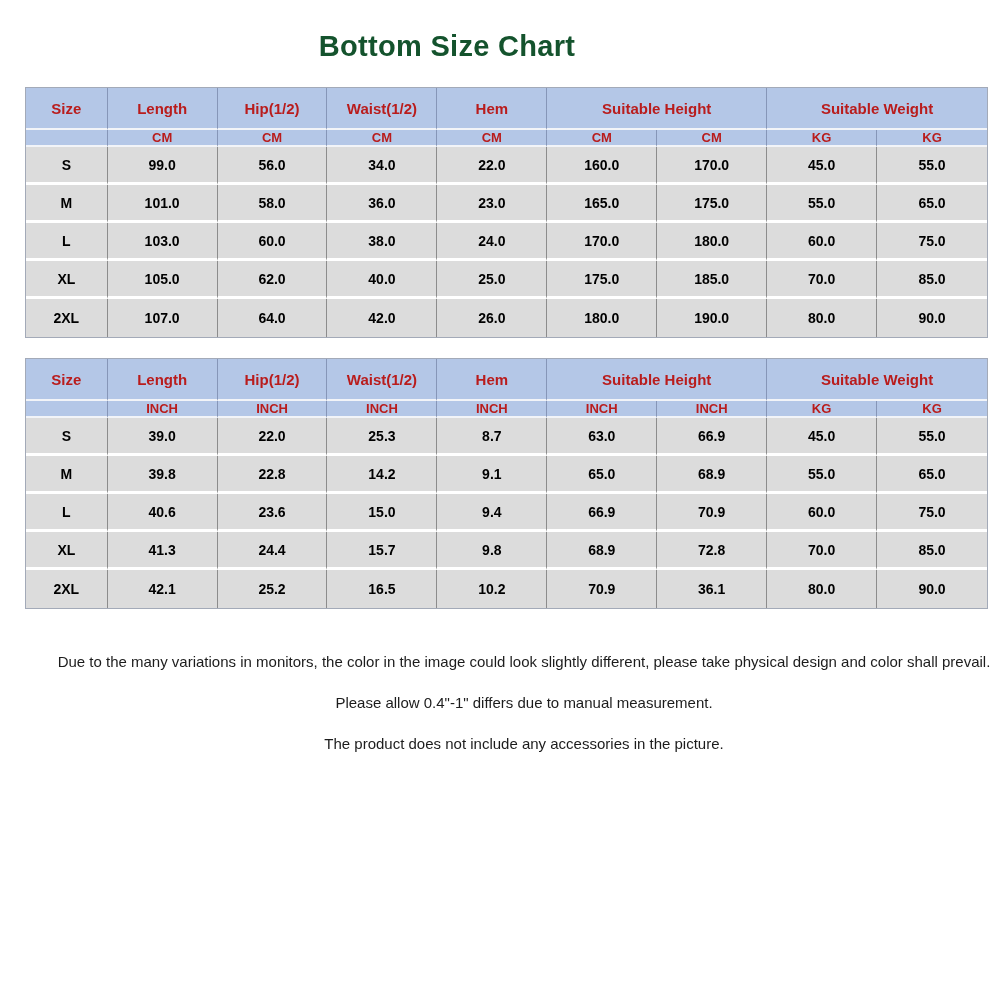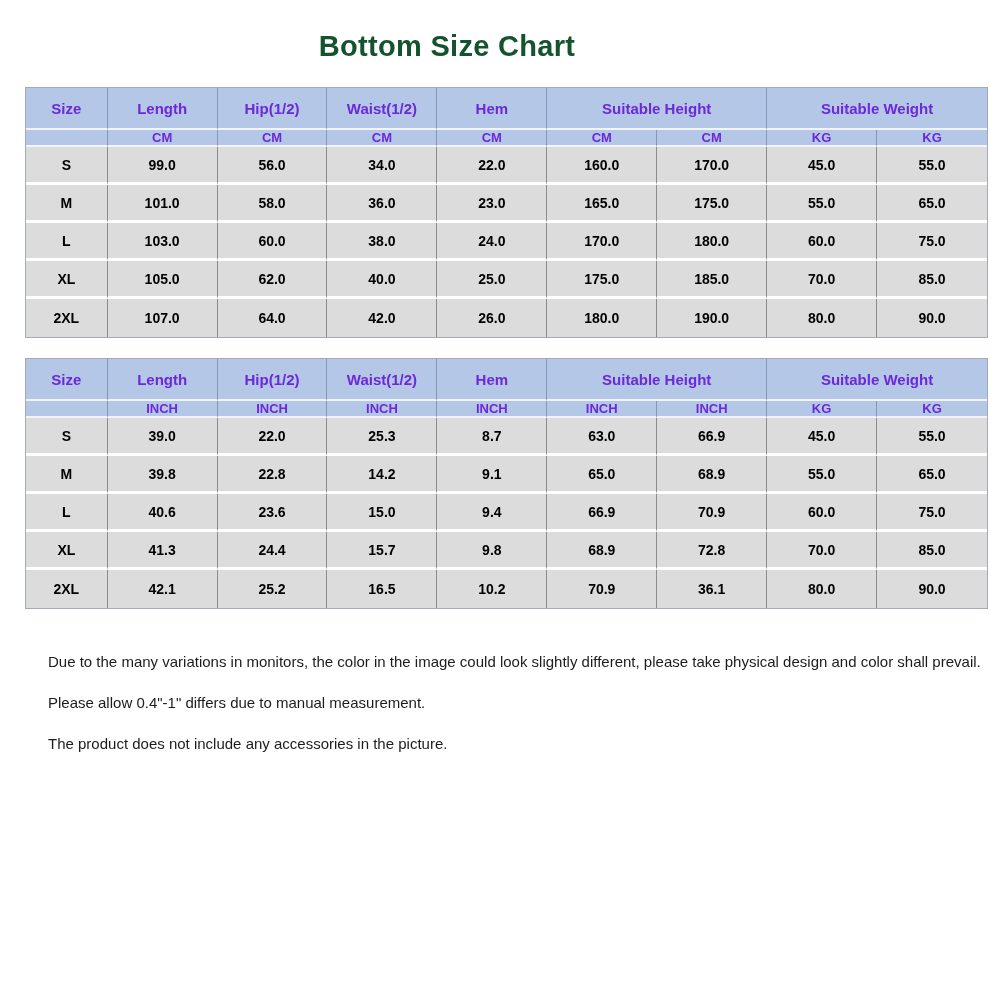--- a/index.html
+++ b/index.html
@@ -31,21 +31,21 @@
   col.size-col { width: 8.5%; }
   col.val-col  { width: 11.4375%; }
   th, td {
     text-align: center;
     vertical-align: middle;
     overflow: hidden;
     white-space: nowrap;
   }
   thead th {
     background: #b4c7e7;
-    color: #6d28d9;
+    color: #b91c1c;
     font-weight: bold;
     border-right: 1px solid #8696b8;
     border-bottom: 2px solid #f2f4f8;
   }
   thead tr.header-row th { height: 42px; font-size: 15px; }
   thead tr.units-row  th { height: 16px; font-size: 13px; }
   tbody td {
     background: #dcdcdc;
     color: #000000;
     font-weight: bold;
@@ -57,20 +57,21 @@
   th:last-child, td:last-child { border-right: none; }
   tbody tr:last-child td { border-bottom: none; }
   .notes {
     margin: 44px 0 0 48px;
   }
   .notes p {
     font-size: 15px;
     color: #1c1c1c;
     margin-bottom: 24px;
     font-weight: normal;
+    text-align: center;
   }
 </style>
 </head>
 <body>
 
 <div class="title-wrap">
   <span class="chart-title">Bottom Size Chart</span>
 </div>
 
 <table class="size-table">

